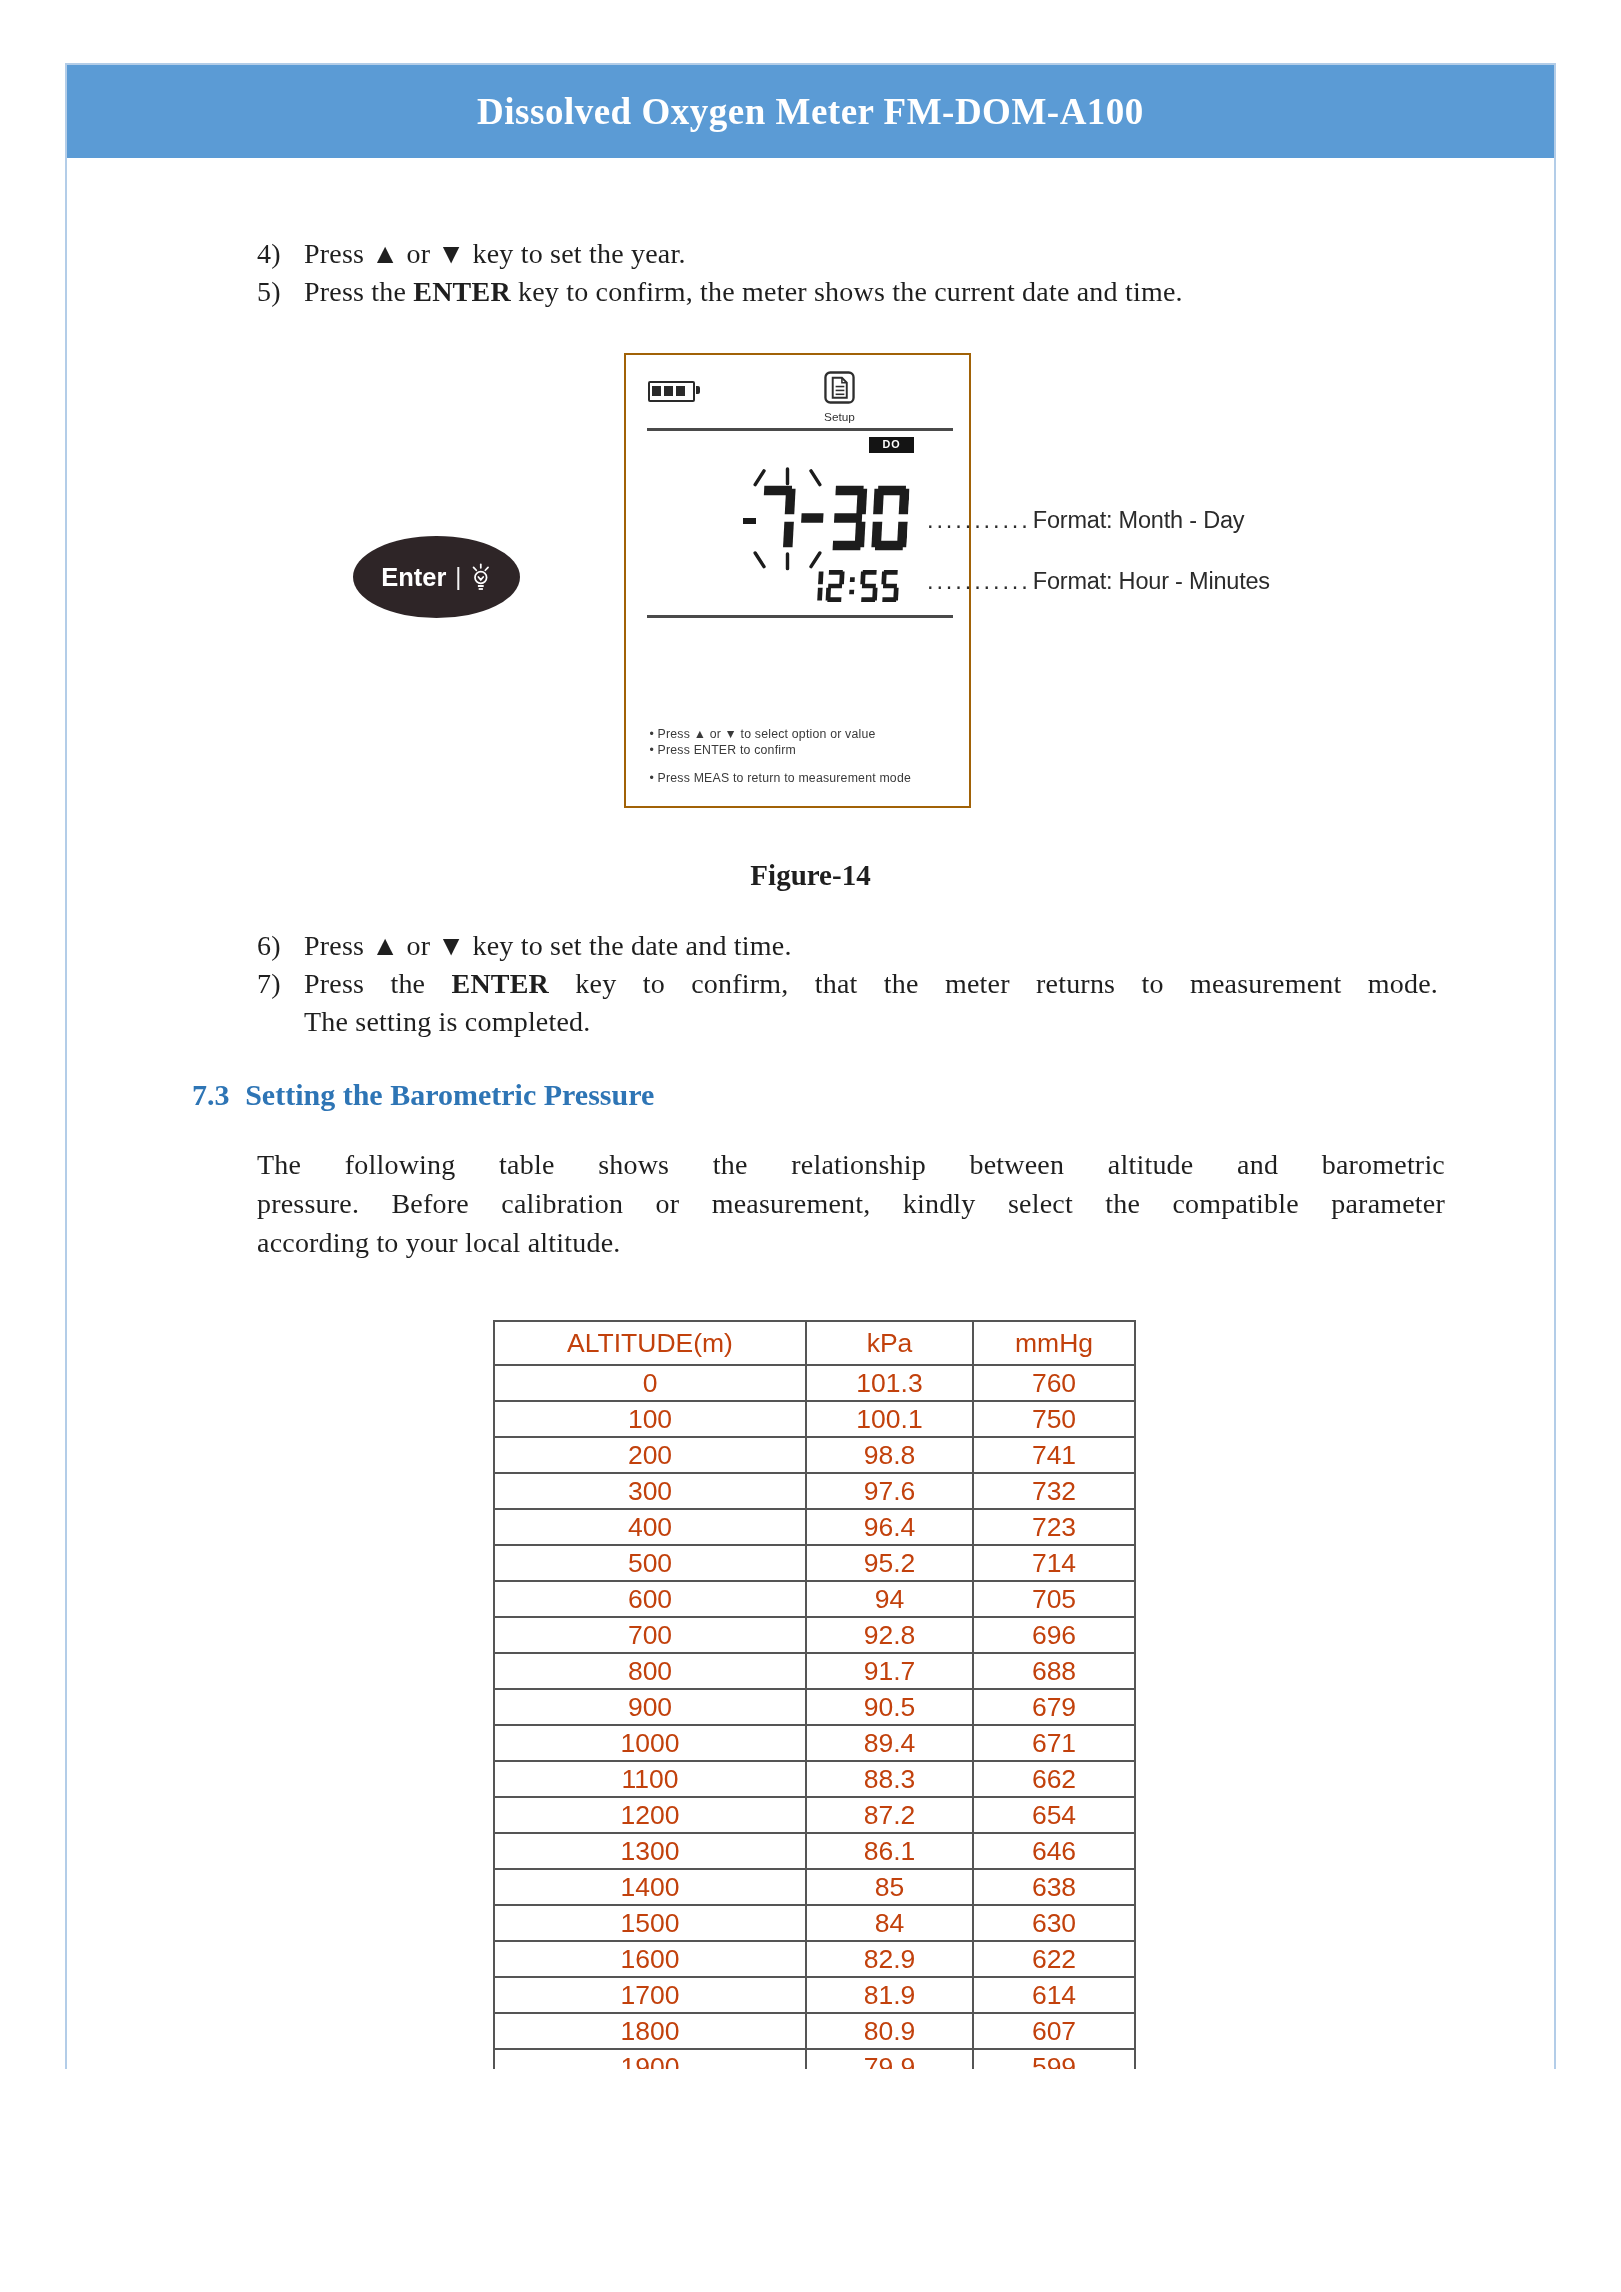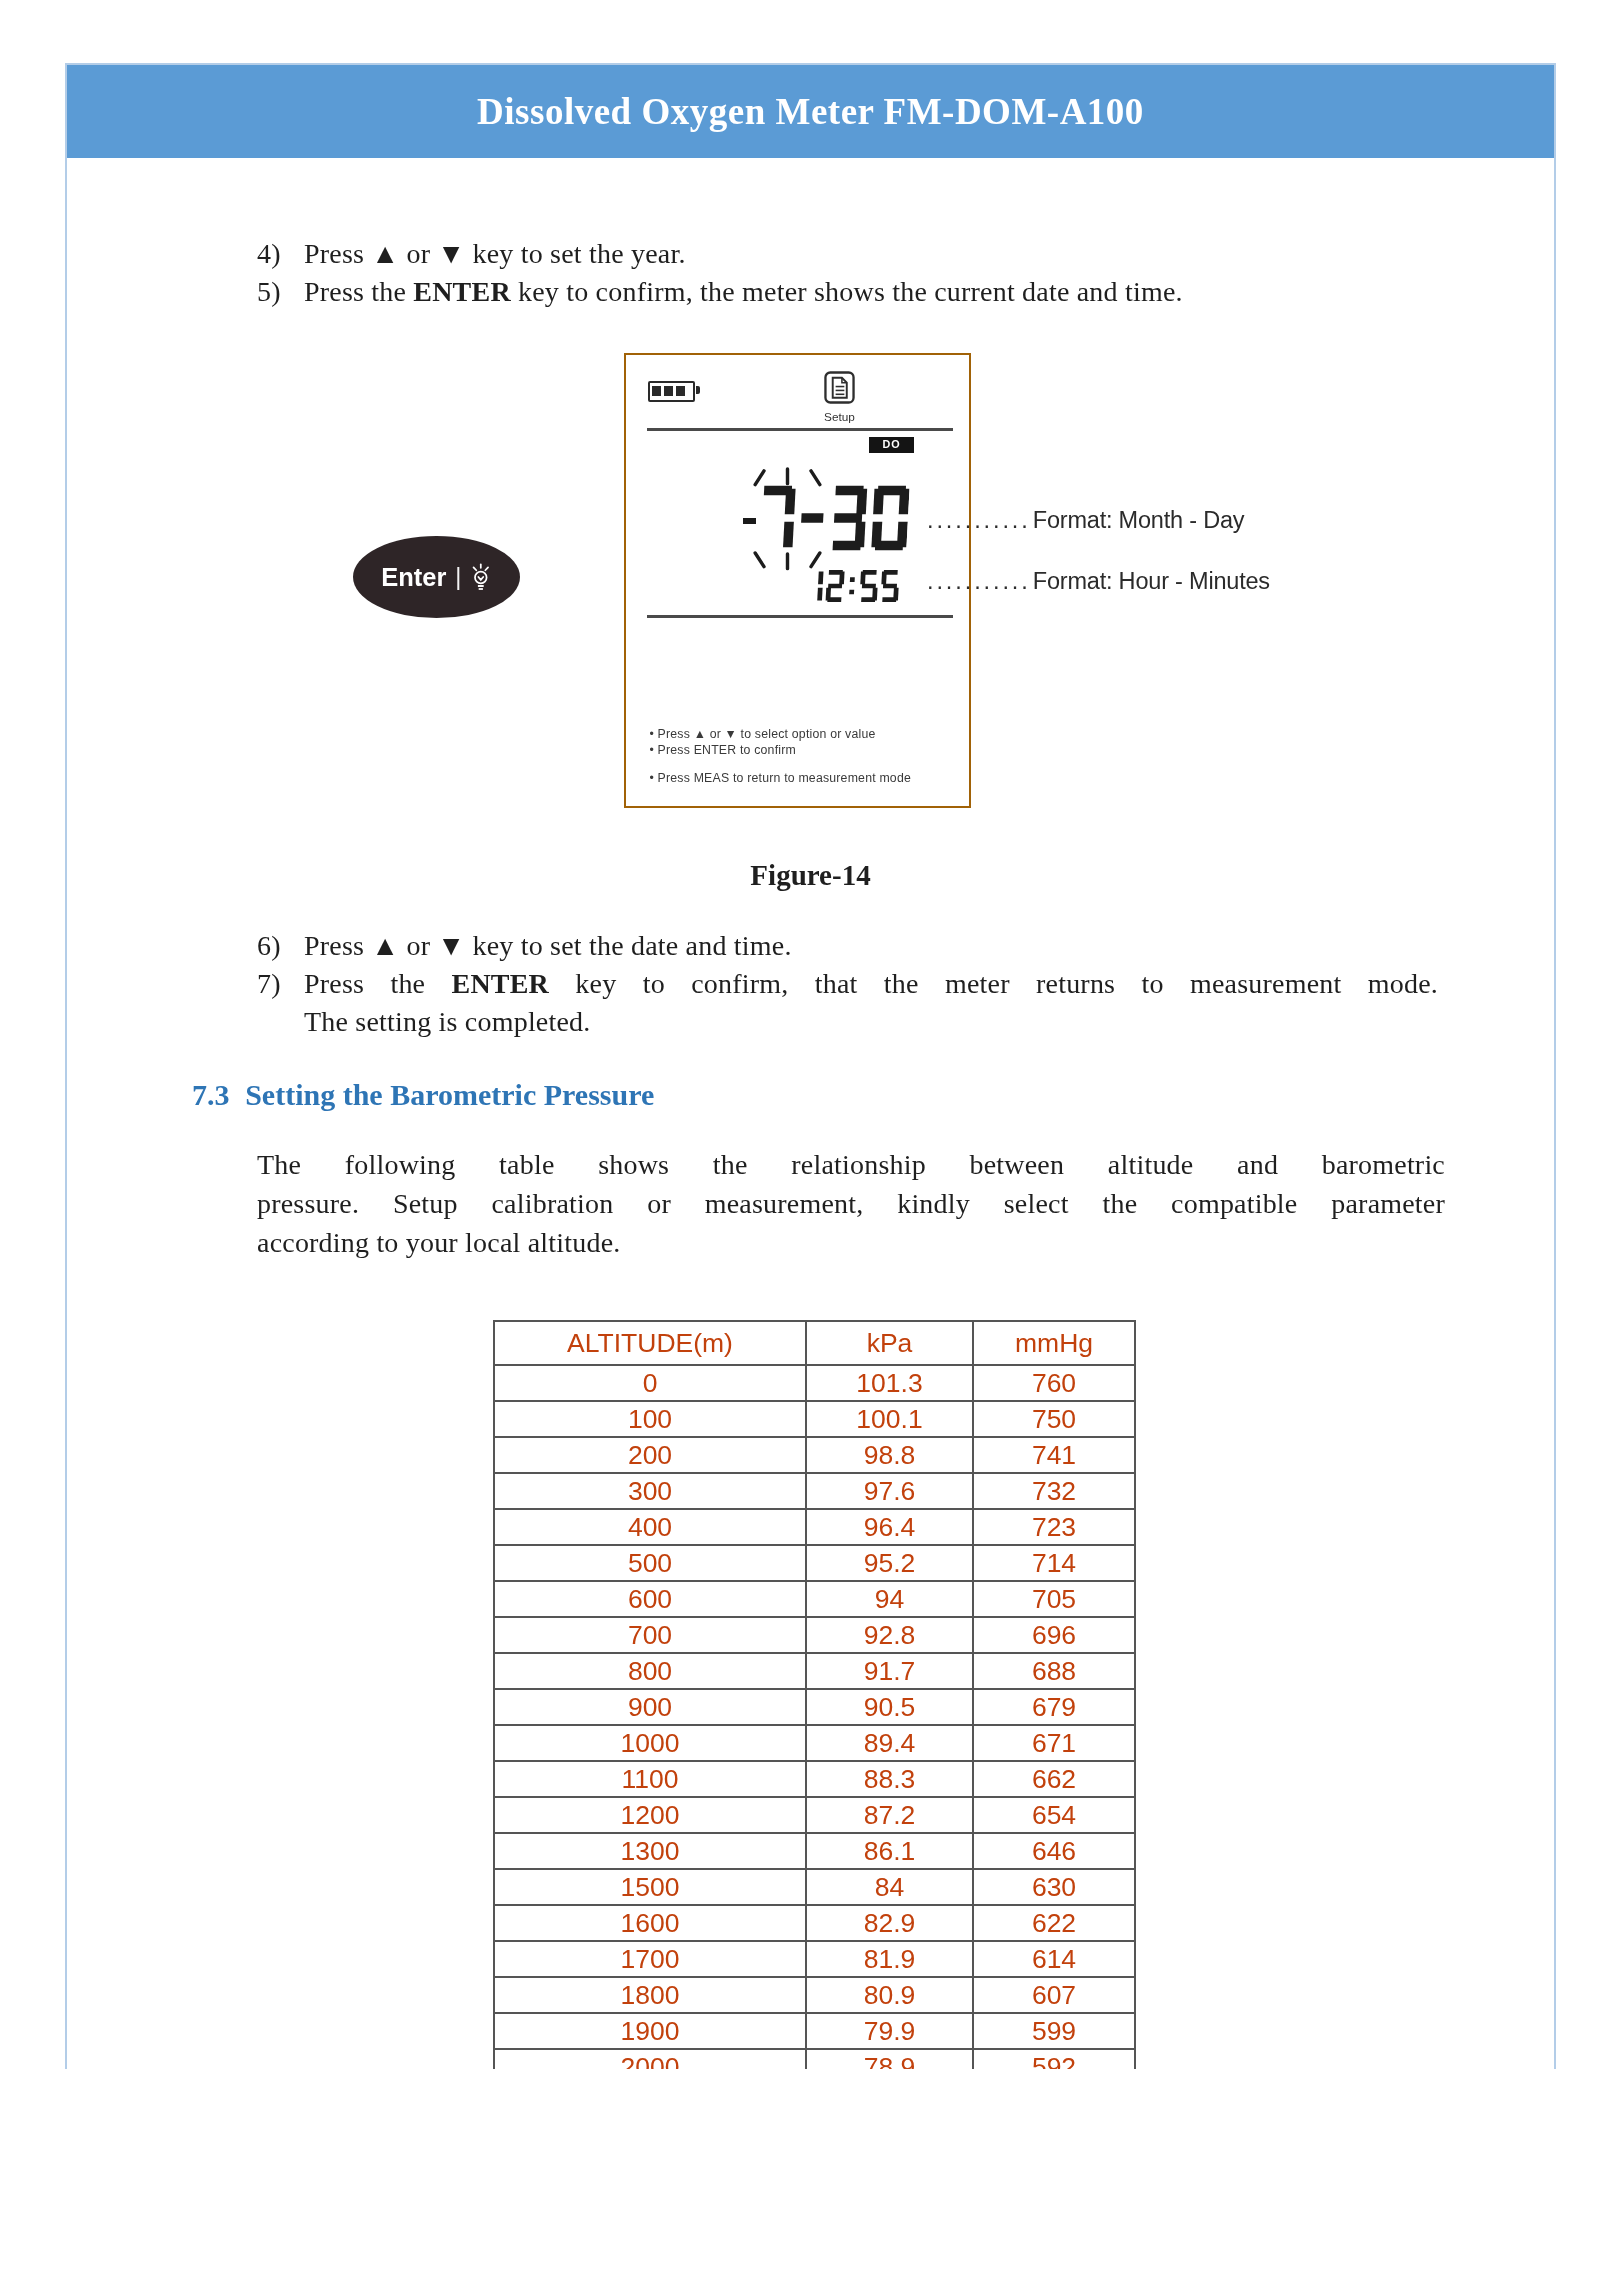--- a/index.html
+++ b/index.html
@@ -214,21 +214,21 @@
       </span>
     </div>
   </div>
 
   <div class="section-heading">
     <span class="sec-num">7.3</span><span>Setting the Barometric Pressure</span>
   </div>
 
   <div class="body-par">
     <div class="j-line">The following table shows the relationship between altitude and barometric</div>
-    <div class="j-line">pressure. Setup calibration or measurement, kindly select the compatible parameter</div>
+    <div class="j-line">pressure. Before calibration or measurement, kindly select the compatible parameter</div>
     <div>according to your local altitude.</div>
   </div>
 
   <table class="alt">
     <colgroup>
         <col class="c1">
         <col class="c2">
         <col class="c3">
       </colgroup>
     <thead>
@@ -303,20 +303,25 @@
           <td>1200</td>
           <td>87.2</td>
           <td>654</td>
         </tr>
         <tr>
           <td>1300</td>
           <td>86.1</td>
           <td>646</td>
         </tr>
         <tr>
+          <td>1400</td>
+          <td>85</td>
+          <td>638</td>
+        </tr>
+        <tr>
           <td>1500</td>
           <td>84</td>
           <td>630</td>
         </tr>
         <tr>
           <td>1600</td>
           <td>82.9</td>
           <td>622</td>
         </tr>
         <tr>

